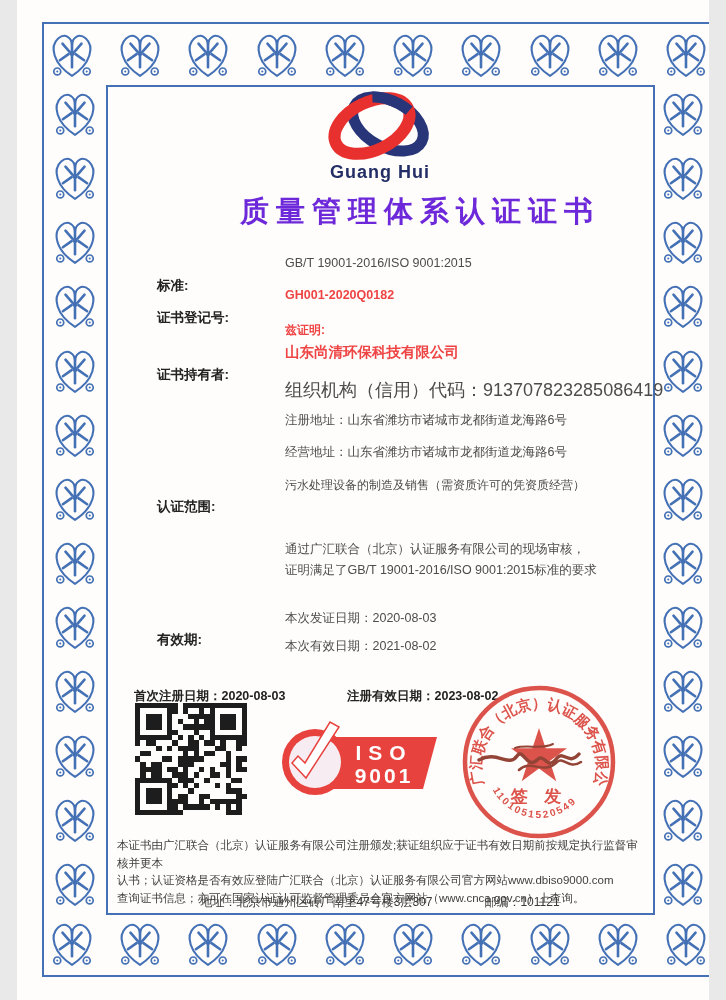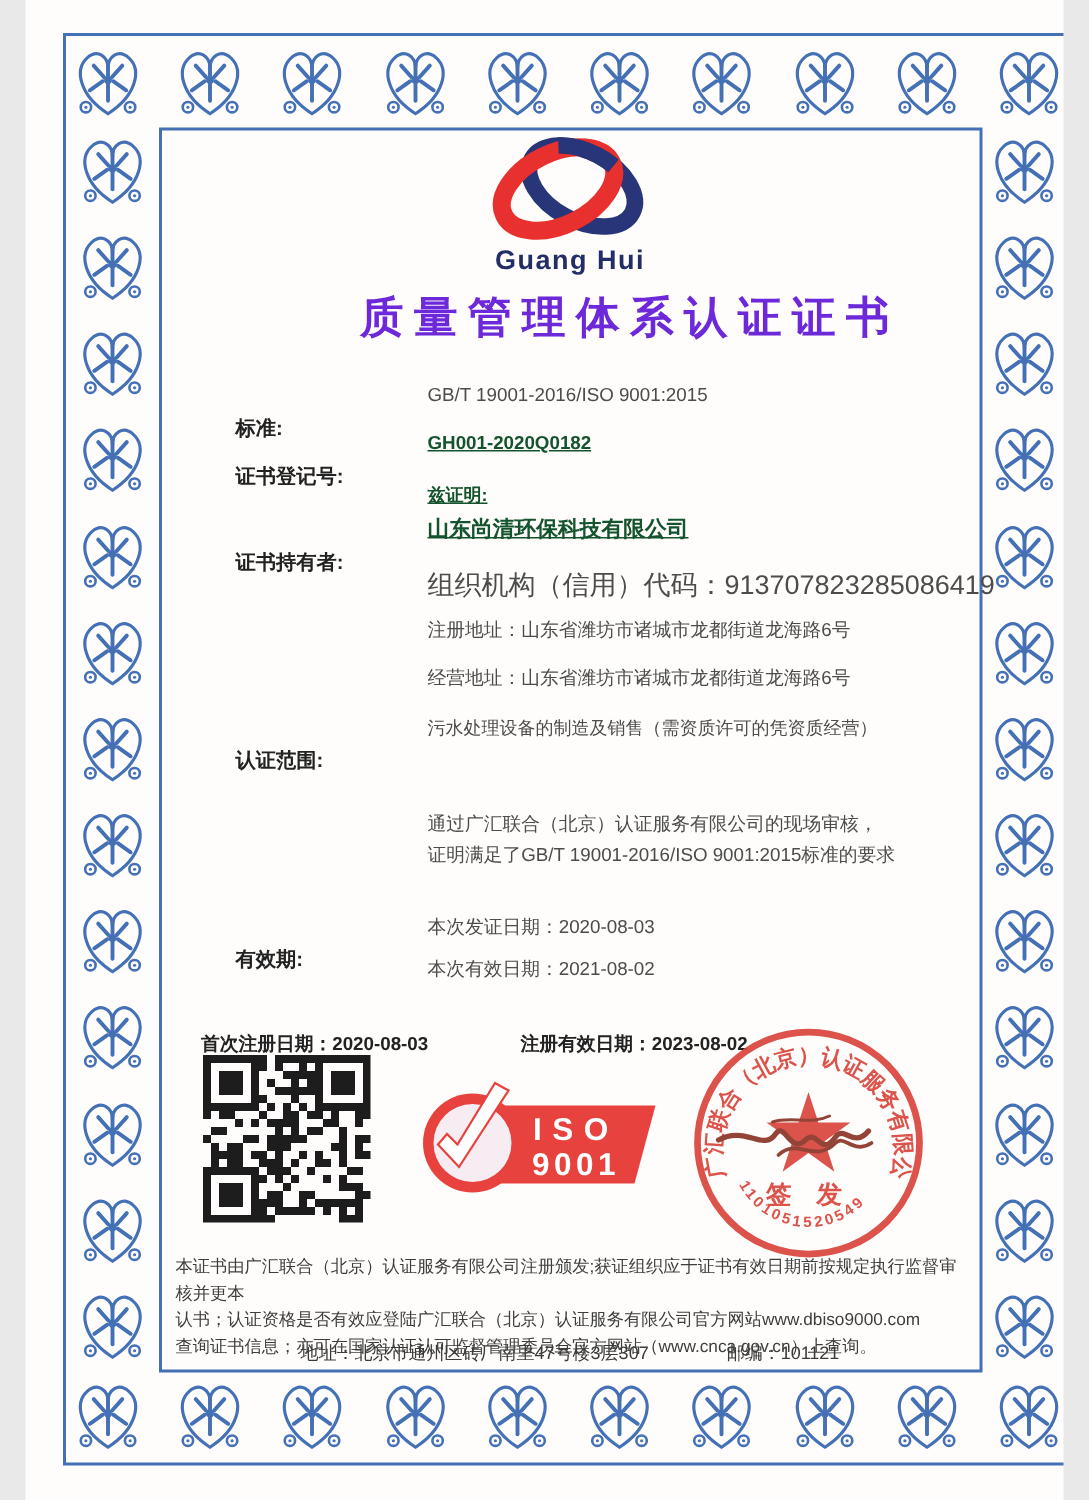--- a/index.html
+++ b/index.html
@@ -21,21 +21,21 @@
   
   .logo-wrap{position:absolute;left:0;top:88px;width:726px;text-align:center;}
   .logo-text{margin-top:-4px;font-size:18px;font-weight:bold;color:#232e66;letter-spacing:1px;}
   .title{
     position:absolute;left:0;top:192px;width:726px;text-align:center;
     font-size:29px;font-weight:bold;color:#6d28d9;letter-spacing:7px;margin-left:40px;
   }
   
   .lbl{position:absolute;left:140px;font-size:13.5px;font-weight:bold;color:#222;margin-top:22px;}
   .val{position:absolute;left:268px;font-size:12.5px;color:#4c4c4c;}
-  .bold{font-weight:bold;color:#14532d;text-decoration:underline;}
+  .bold{font-weight:bold;color:#ef4444;}
   .big{font-size:14.5px;}
   
   .qr{position:absolute;left:118px;top:703px;width:112px;height:112px;}
   .iso-badge{position:absolute;left:255px;top:715px;width:178px;height:90px;}
   .stamp{position:absolute;left:440px;top:680px;width:164px;height:164px;opacity:.92;}
   
   .footer{position:absolute;left:100px;top:837px;width:530px;font-size:11.5px;line-height:17.5px;color:#3e3e3e;}
   .addr-row{position:absolute;left:0;top:894px;width:726px;display:flex;justify-content:center;gap:52px;font-size:12px;color:#3a3a3a;}
 </style>
 </head>

